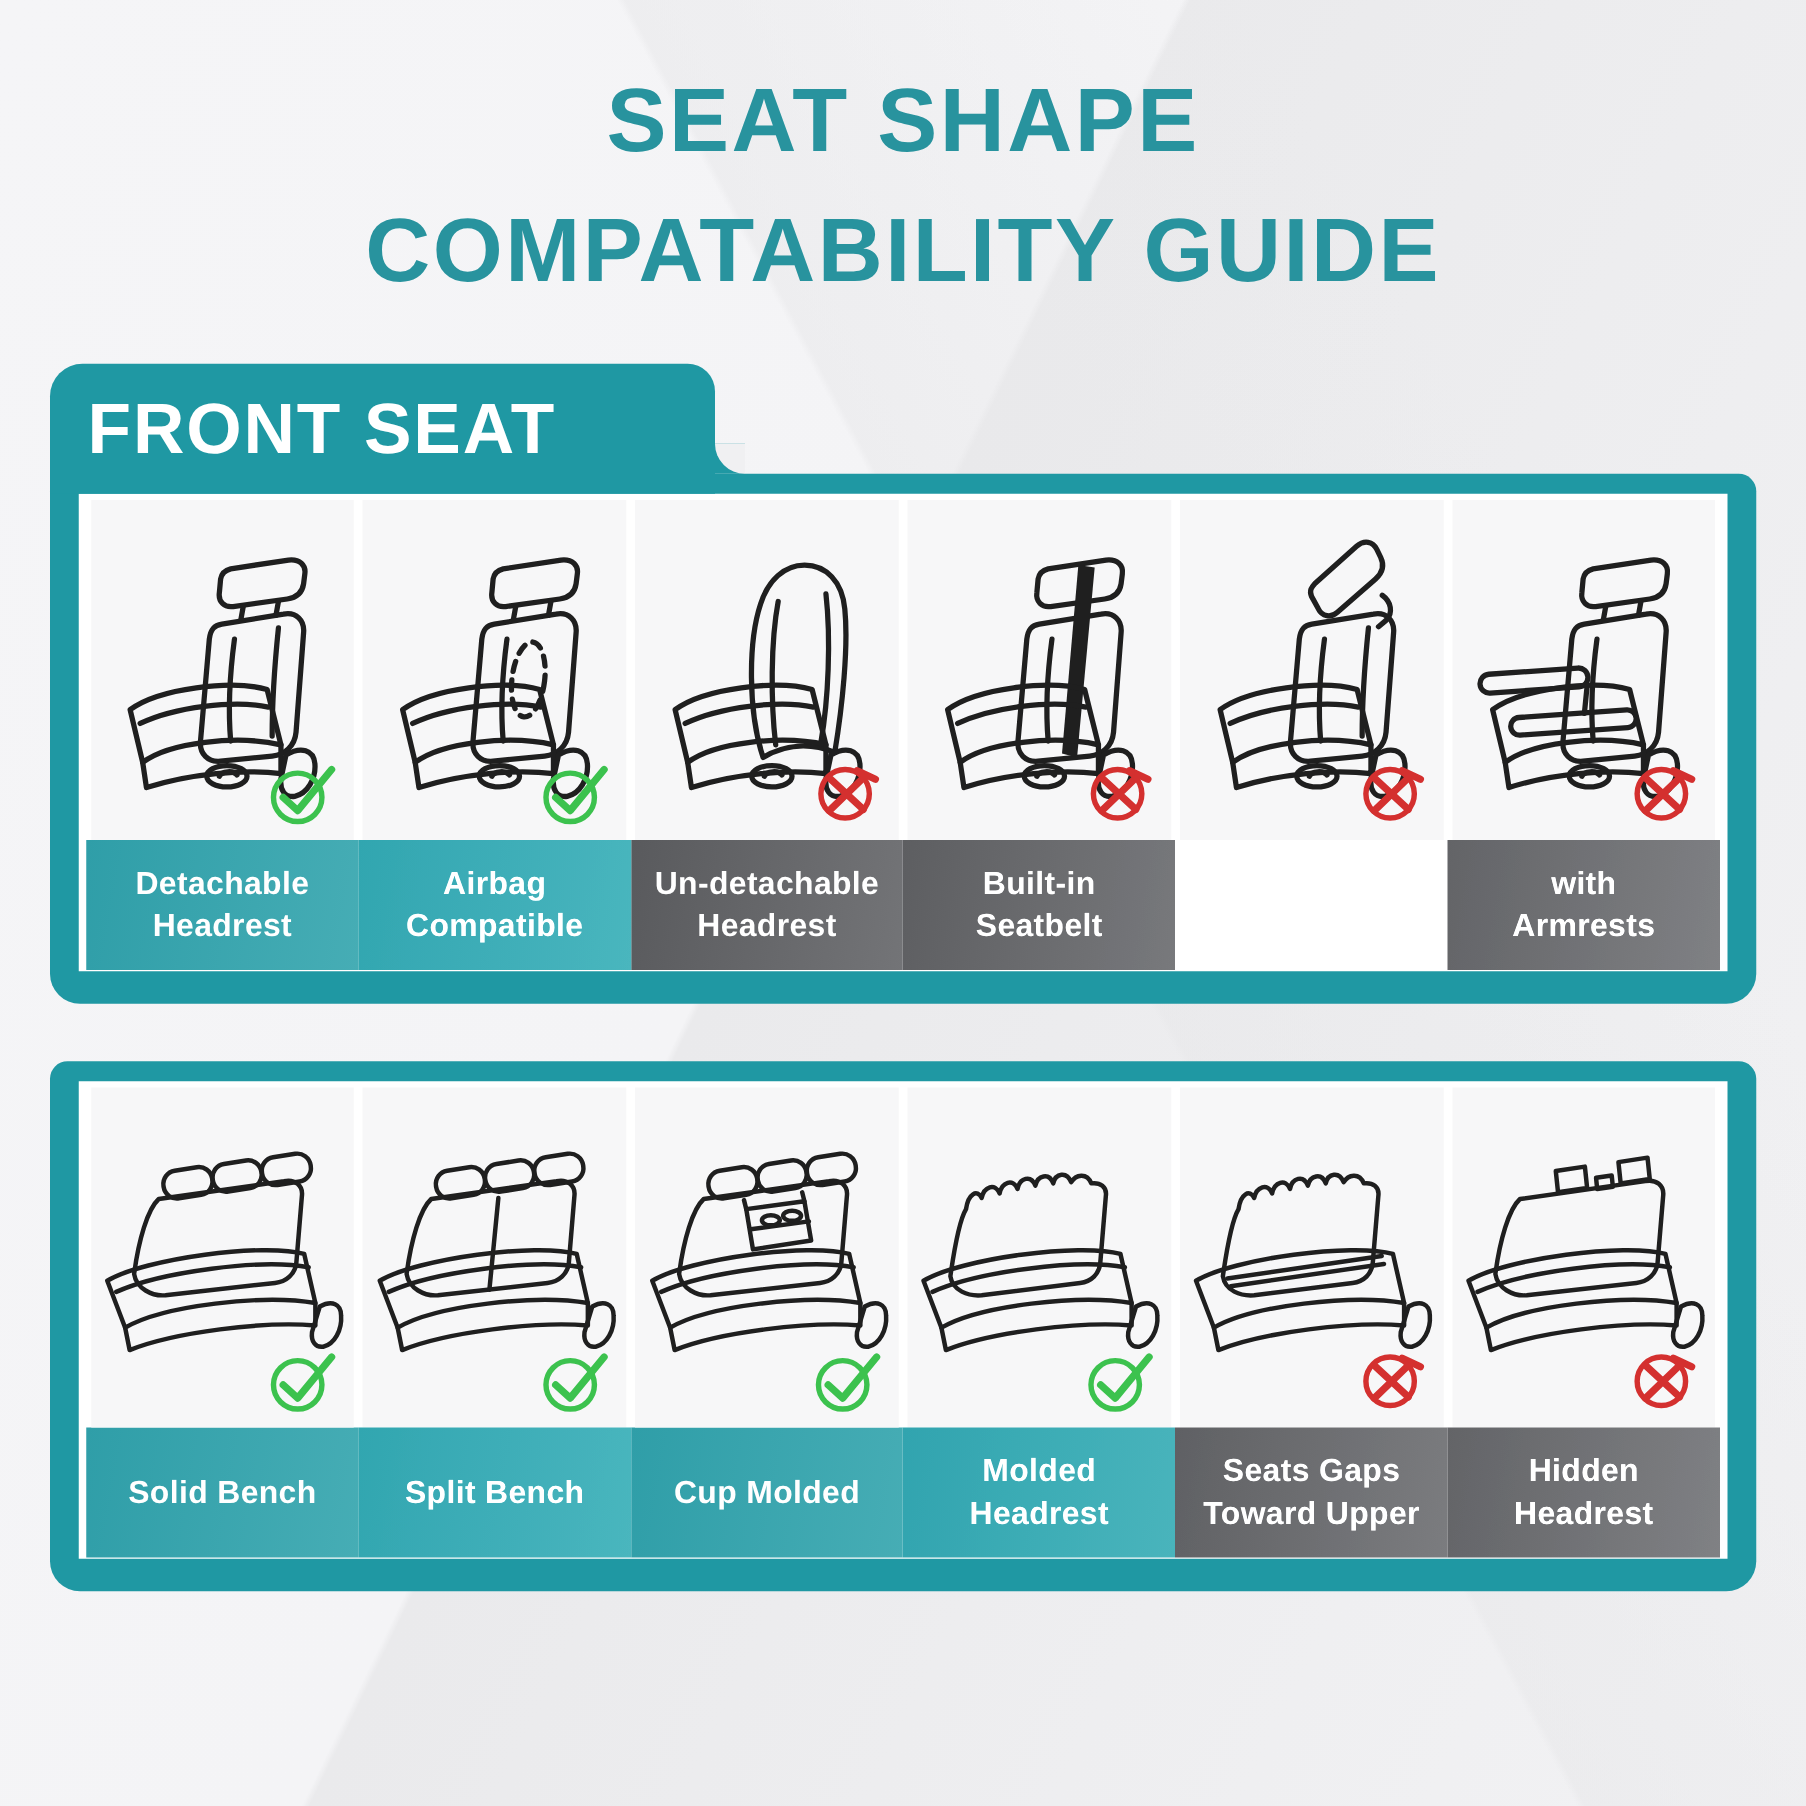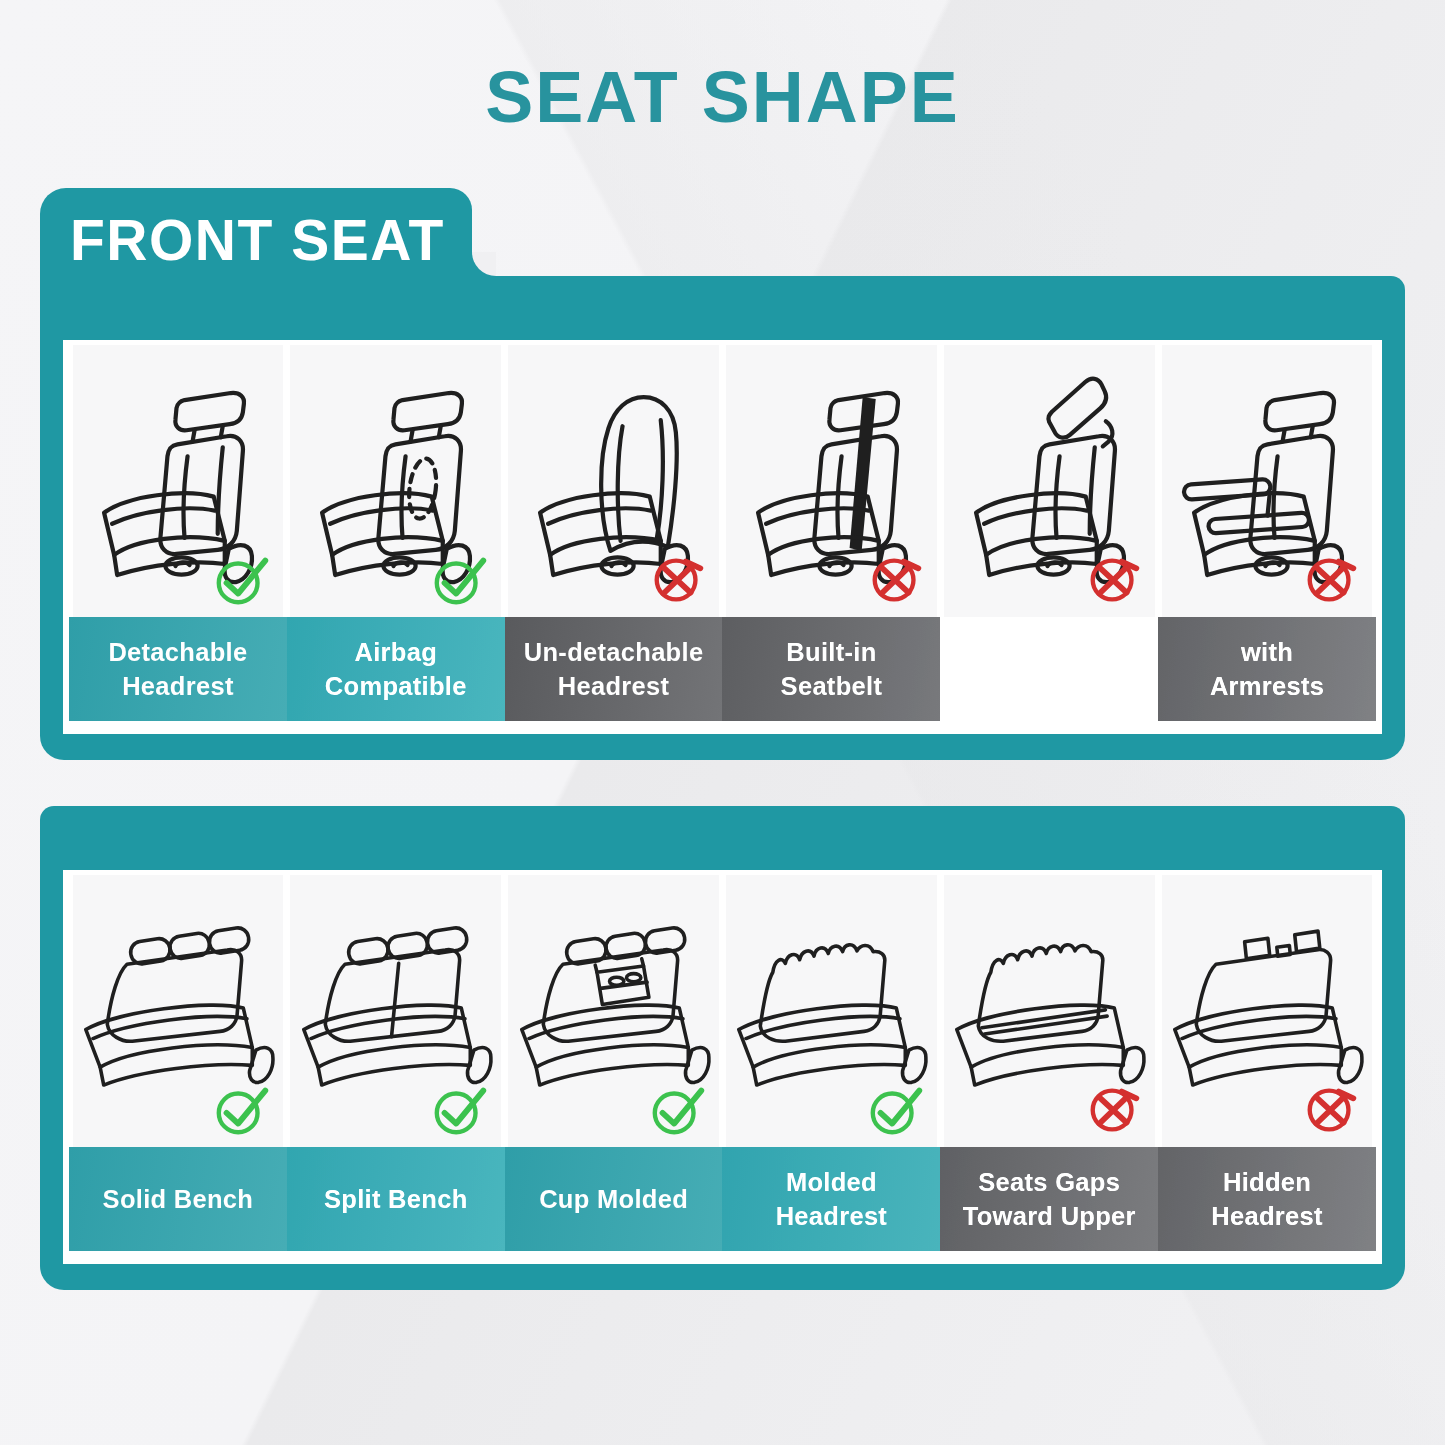--- a/index.html
+++ b/index.html
@@ -32,21 +32,21 @@
     font-size:72px; line-height:1.44; font-weight:bold;
     letter-spacing:2px; color:#28939e;
   }
 
   .sections{ margin:0 40px; }
 
   .section{ position:relative; margin-top:38px; }
   .section.rear{ margin-top:62px; }
 
   .section-tab{
-    position:relative; z-index:2; width:432px; height:104px;
+    position:relative; z-index:2; width:532px; height:104px;
     background:var(--teal); border-radius:26px 22px 0 0;
     display:flex; align-items:center; padding-left:30px;
   }
   
   .section-tab::after{
     content:''; position:absolute; right:-24px; bottom:16px;
     width:24px; height:24px; background:var(--teal);
   }
   .section-tab::before{
     content:''; position:absolute; right:-24px; bottom:16px;
@@ -58,21 +58,21 @@
     white-space:nowrap;
   }
 
   .section-body{
     position:relative; z-index:1; margin-top:-16px;
     background:var(--teal);
     border-radius:14px 14px 24px 24px;
     padding:16px 23px 26px 23px;
   }
   .panel{
-    background:#fff; padding:5px 6px 13px 6px;margin-top:48px;
+    background:#fff; padding:5px 6px 1px 6px;
   }
   .grid{ display:grid; grid-template-columns:repeat(6,1fr); }
 
   .col{ display:flex; flex-direction:column; }
 
   .illus{
     position:relative; height:272px; margin:0 3.5px;
     background:#f7f7f8;
     display:flex; justify-content:center; align-items:flex-start;
     overflow:hidden;
@@ -101,20 +101,21 @@
   .lineart{ stroke:var(--ink); fill:none; stroke-linecap:round; stroke-linejoin:round; }
 </style>
 </head>
 <body>
 
 <div class="page">
   <div class="content">
 
     <div class="main-title">
       <div>SEAT SHAPE</div>
+      <div>COMPATABILITY GUIDE</div>
     </div>
 
     <div class="sections">
 
       <div class="section front">
         <div class="section-tab">
           <span class="section-heading">FRONT SEAT</span>
         </div>
         <div class="section-body">
           <div class="panel">

